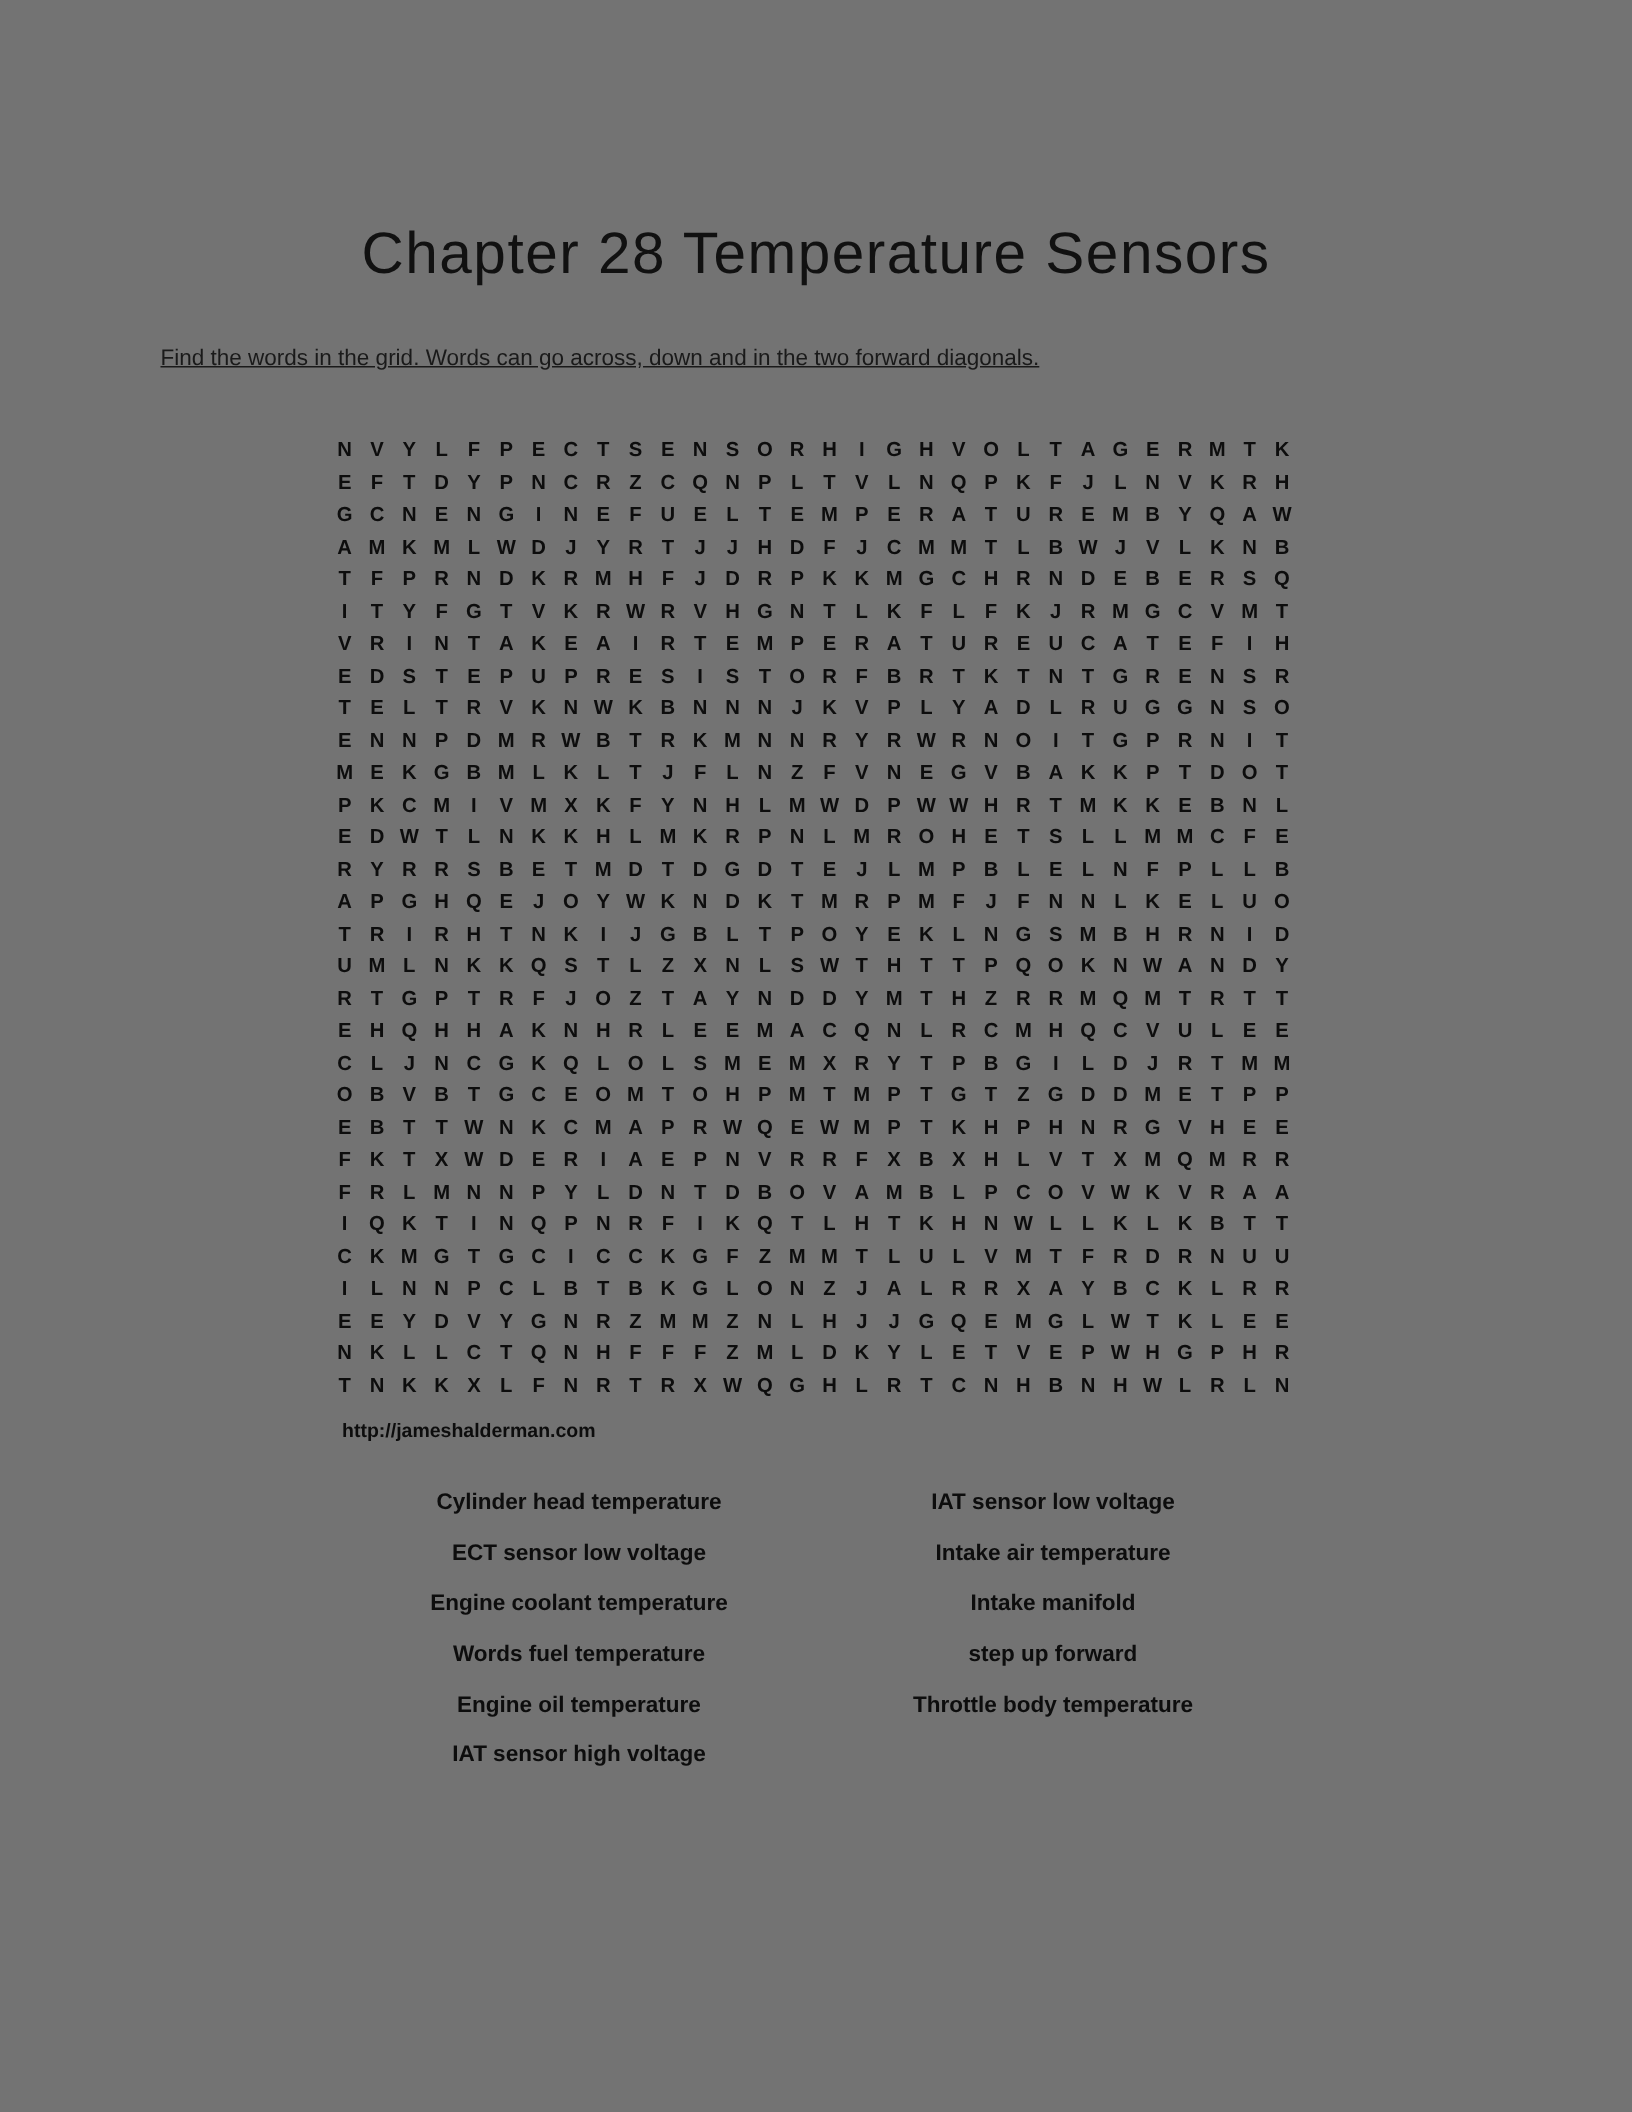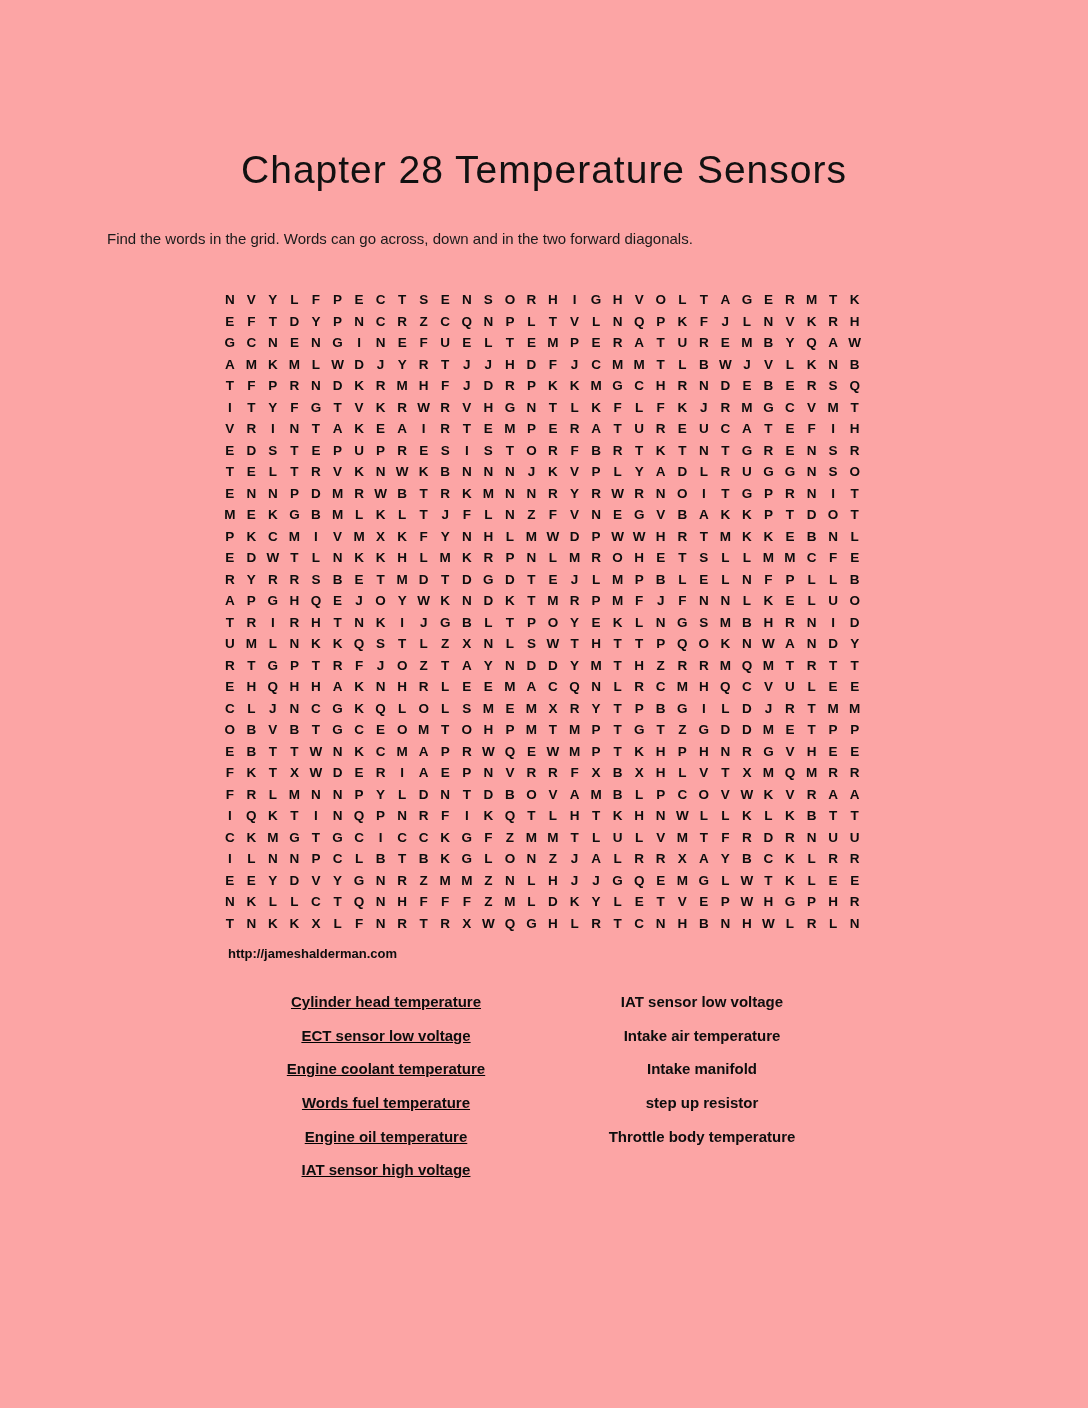--- a/index.html
+++ b/index.html
@@ -1,37 +1,38 @@
 <!DOCTYPE html>
 <html><head>
 <meta charset="utf-8">
 <style>
   html,body { margin:0; padding:0; background:#ffffff; }
   .page {
     position:relative;
     width:1088px; height:1408px;
-    background:#fca5a5;
+    background:#737373;
     font-family:"Liberation Sans", sans-serif;
     color:#000000;
     overflow:hidden;
   }
   .title {
     position:absolute;
     left:0; top:148px; width:1088px;
     text-align:center;
     font-size:39px;
     font-weight:400;
     letter-spacing:1px;
     color:#111111;
   }
   .instructions {
     position:absolute;
     left:107px; top:230px;
     font-size:15px;
     color:#1a1a1a;
+    text-decoration:underline;
   }
   .grid {
     position:absolute;
     left:219px; top:289px;
     display:grid;
     grid-template-columns:repeat(30, 21.55px);
     grid-auto-rows:21.5px;
   }
   .grid .cell {
     width:21.55px; height:21.5px;
@@ -47,21 +48,21 @@
     font-weight:700;
     color:#0d0d0d;
   }
   .word-col {
     position:absolute;
     top:985px;
     width:320px;
     display:flex;
     flex-direction:column;
   }
-  .word-col.left  { left:226px;text-decoration:underline; }
+  .word-col.left  { left:226px; }
   .word-col.right { left:542px;text-align:center; }
   .word-item {
     height:33.6px;
     display:flex; align-items:center; justify-content:center;
     font-size:15px;
     font-weight:700;
     color:#0d0d0d;
     white-space:nowrap;
   }
 </style>
@@ -985,17 +986,17 @@
       <div class="word-item">Engine coolant temperature</div>
       <div class="word-item">Words fuel temperature</div>
       <div class="word-item">Engine oil temperature</div>
       <div class="word-item">IAT sensor high voltage</div>
     </div>
 
   <div class="word-col right">
       <div class="word-item">IAT sensor low voltage</div>
       <div class="word-item">Intake air temperature</div>
       <div class="word-item">Intake manifold</div>
-      <div class="word-item">step up resistor</div>
+      <div class="word-item">step up forward</div>
       <div class="word-item">Throttle body temperature</div>
     </div>
 
 </div>
 
 </body></html>

